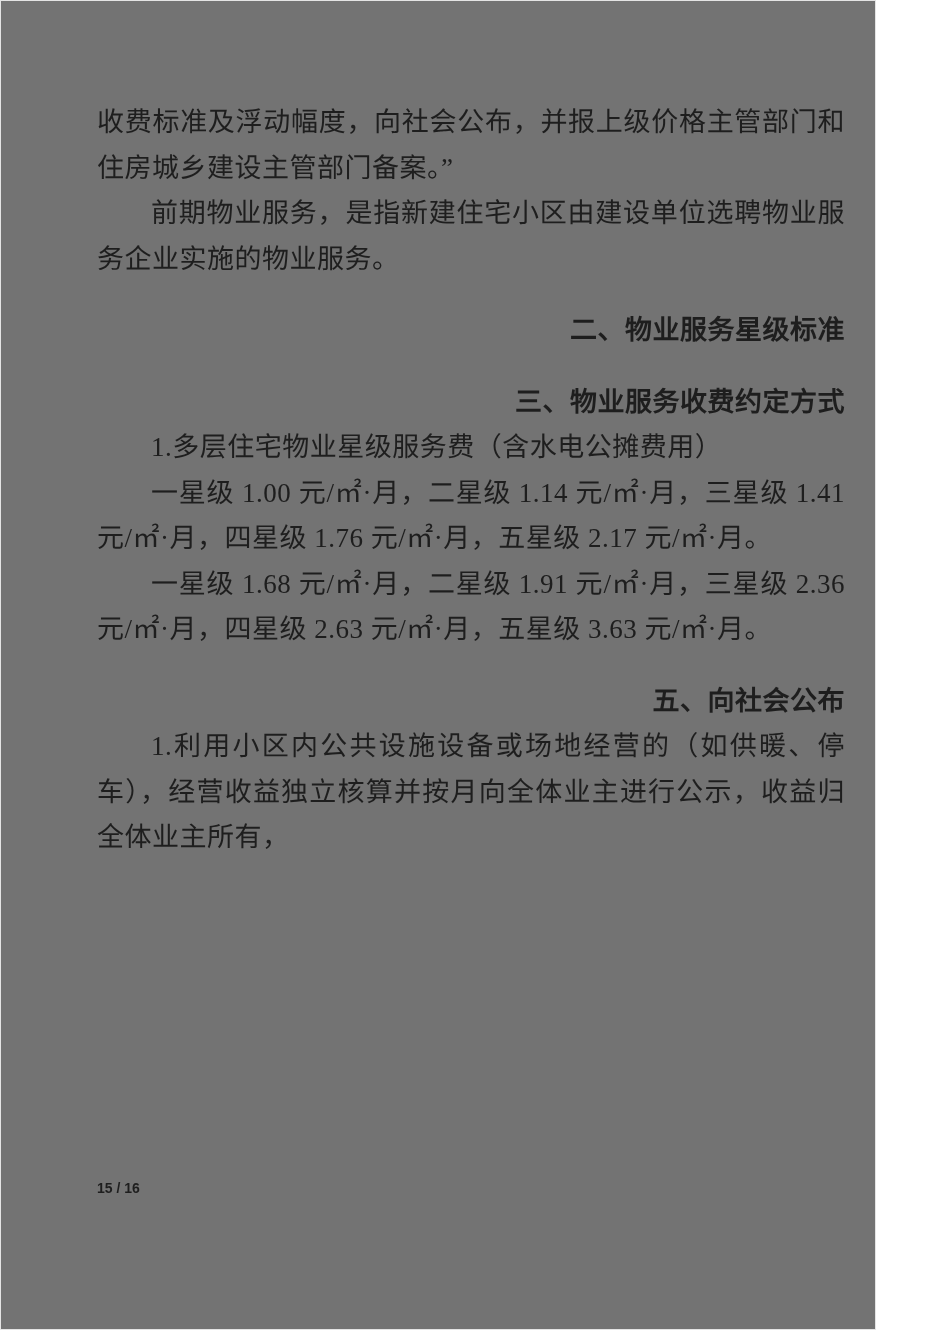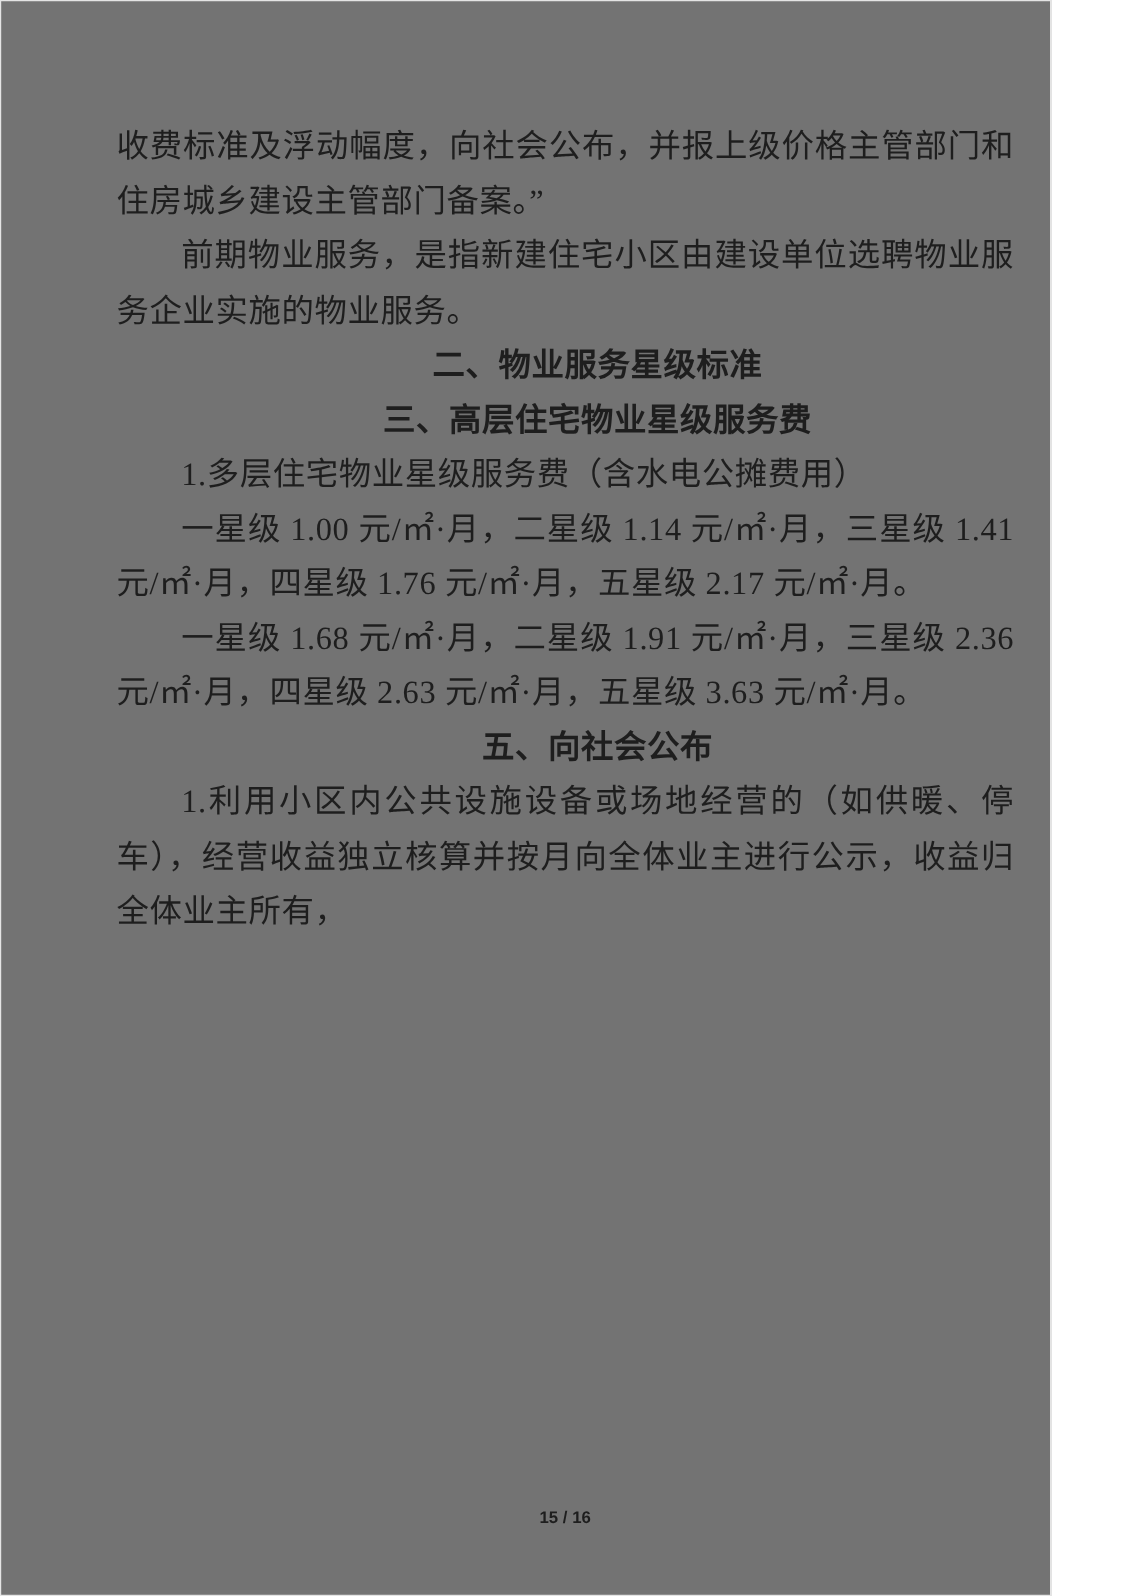--- a/index.html
+++ b/index.html
@@ -31,43 +31,43 @@
     text-justify: inter-ideograph;
     letter-spacing: 0.5px;
     word-break: break-all;
   }
   .indent {
     text-indent: 2em;
   }
   .heading {
     font-weight: bold;
     font-family: "Liberation Sans", "DejaVu Sans", sans-serif;
-    text-align: center;
+    text-align: right;
+    margin-top: 26px;
   }
   .page-footer {
     position: absolute;
     left: 97px;
-    top: 1256px;
+    top: 1180px;
     width: 748px;
-    text-align: center;
     font-family: "Liberation Sans", "DejaVu Sans", sans-serif;
     font-weight: bold;
     font-size: 14px;
     color: #1e1e1e;
   }
 </style>
 </head>
 <body>
 
 <div class="sheet">
   <div class="text-block">
     <p class="para">收费标准及浮动幅度，向社会公布，并报上级价格主管部门和住房城乡建设主管部门备案。”</p>
     <p class="para indent">前期物业服务，是指新建住宅小区由建设单位选聘物业服务企业实施的物业服务。</p>
     <h2 class="heading indent">二、物业服务星级标准</h2>
-    <h2 class="heading indent">三、高层住宅物业星级服务费</h2>
+    <h2 class="heading indent">三、物业服务收费约定方式</h2>
     <p class="para indent">1.多层住宅物业星级服务费（含水电公摊费用）</p>
     <p class="para indent">一星级 1.00 元/㎡·月，二星级 1.14 元/㎡·月，三星级 1.41 元/㎡·月，四星级 1.76 元/㎡·月，五星级 2.17 元/㎡·月。</p>
     <p class="para indent">一星级 1.68 元/㎡·月，二星级 1.91 元/㎡·月，三星级 2.36 元/㎡·月，四星级 2.63 元/㎡·月，五星级 3.63 元/㎡·月。</p>
     <h2 class="heading indent">五、向社会公布</h2>
     <p class="para indent">1.利用小区内公共设施设备或场地经营的（如供暖、停车），经营收益独立核算并按月向全体业主进行公示，收益归全体业主所有，</p>
   </div>
   <div class="page-footer">15 / 16</div>
 </div>
 
 </body></html>

